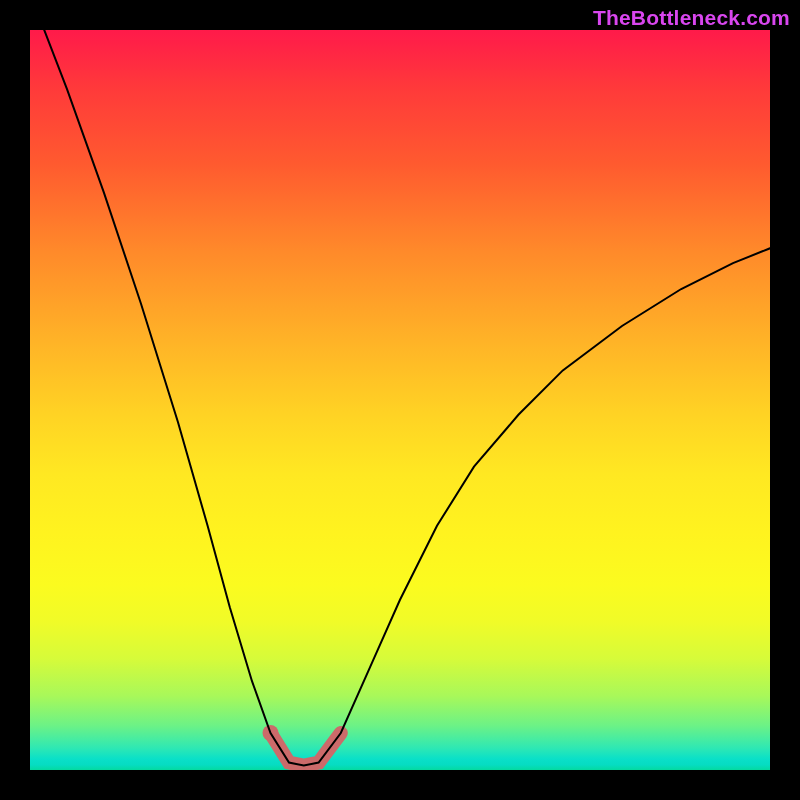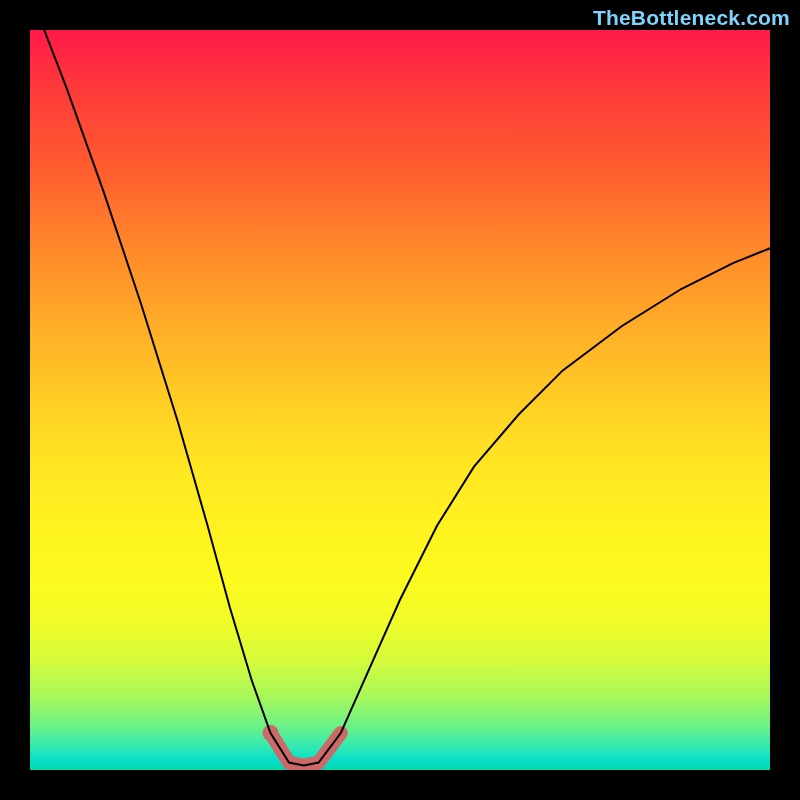--- a/index.html
+++ b/index.html
@@ -41,21 +41,21 @@
       #04da9f 100%
     );
   }
   .watermark {
     position: absolute;
     top: 6px;
     right: 10px;
     font-family: Arial, Helvetica, sans-serif;
     font-size: 21px;
     font-weight: 600;
-    color: #7dd3fc;
+    color: #d946ef;
     letter-spacing: 0.2px;
     user-select: none;
   }
   svg.curve-layer {
     position: absolute;
     inset: 0;
     width: 100%;
     height: 100%;
   }
   .curve {

